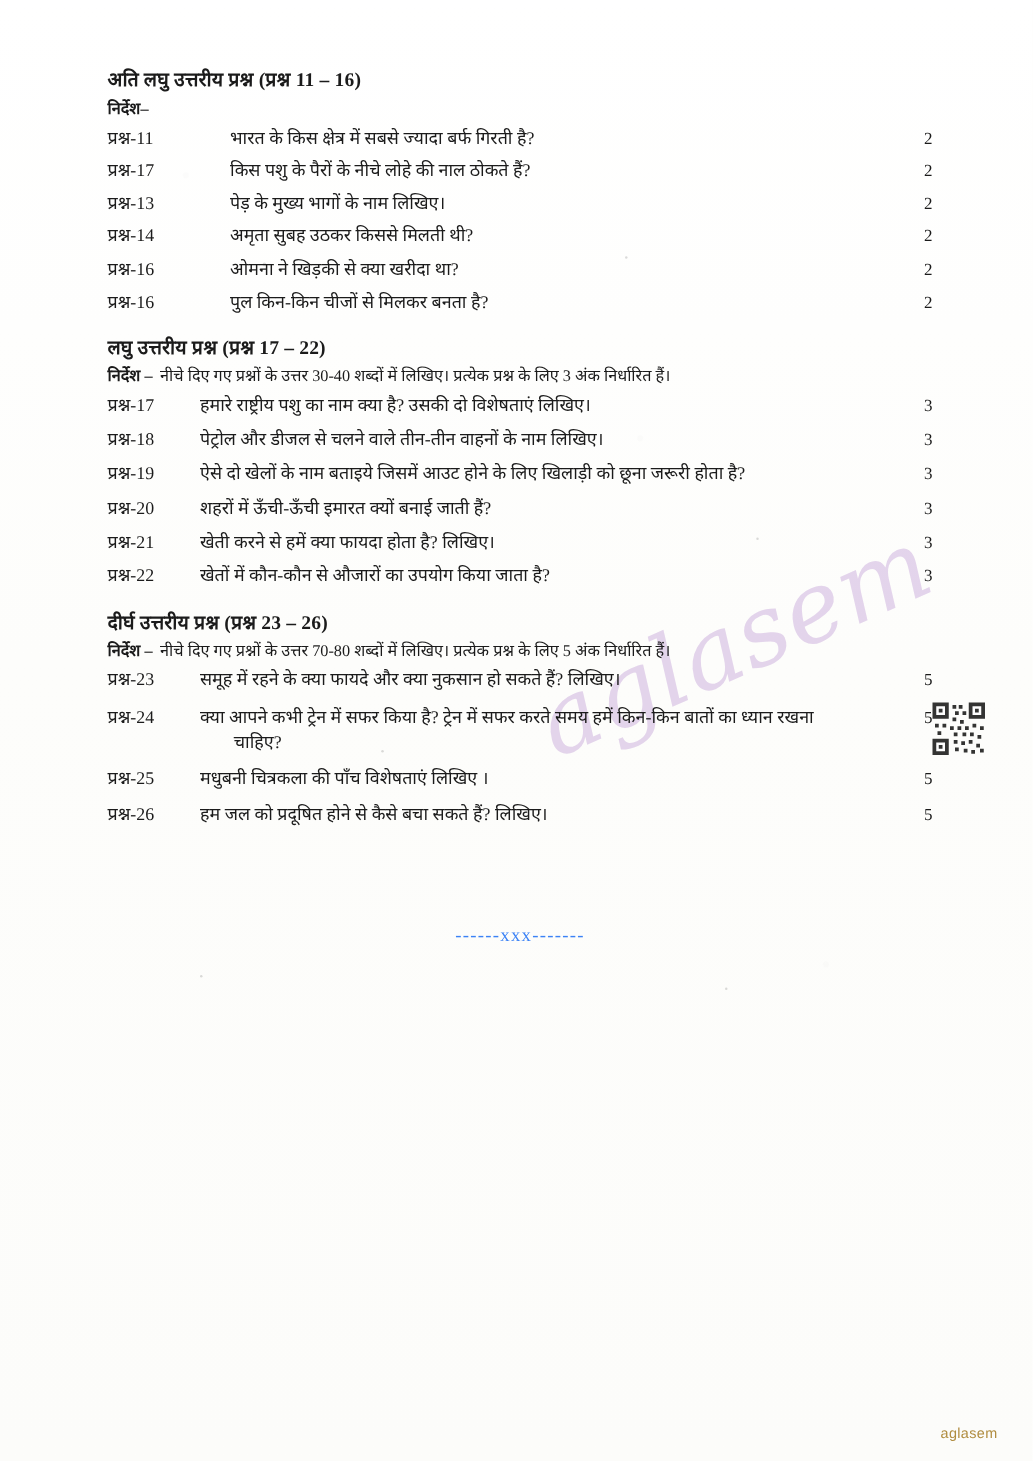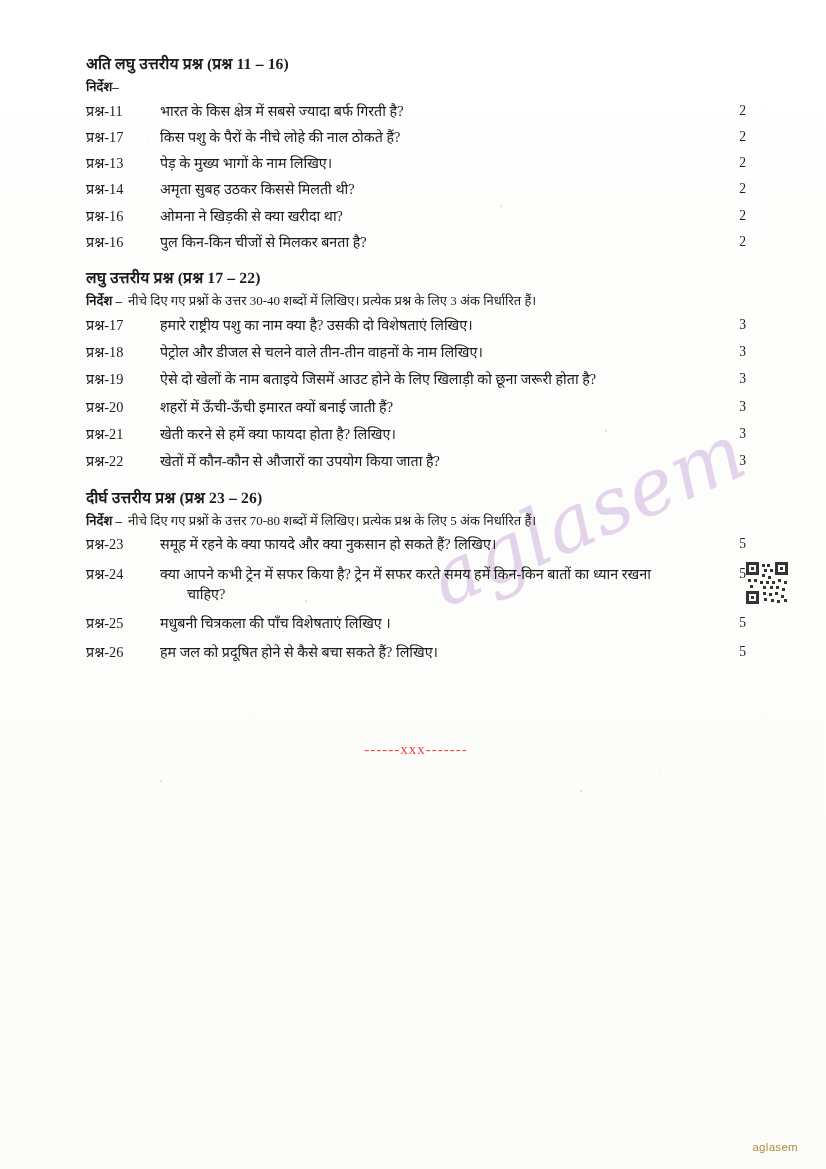--- a/index.html
+++ b/index.html
@@ -84,33 +84,33 @@
     width: 30px;
     flex: 0 0 30px;
     text-align: right;
     font-size: 13.6px;
   }
   .q-text .cont {
     display: block;
     margin-left: 27px;
   }
 
-  .sec-vl .q-row { margin-bottom: 6px; }
+  .sec-vl .q-row { margin-bottom: 6px; gap: 24px; }
   .sec-sa .q-row { margin-bottom: 7px; }
   .sec-la .q-row { margin-bottom: 9px; }
 
   .sec-sa { margin-top: 14px; }
   .sec-la { margin-top: 14px; }
 
   .endmark {
     text-align: center;
     font-size: 15px;
     letter-spacing: 1px;
     margin-top: 78px;
-    color: #ef4444;
+    color: #3b82f6;
   }
 
   
   .watermark {
     position: absolute;
     left: 420px;
     top: 470px;
     font-family: "DejaVu Serif", serif;
     font-style: italic;
     font-size: 78px;

